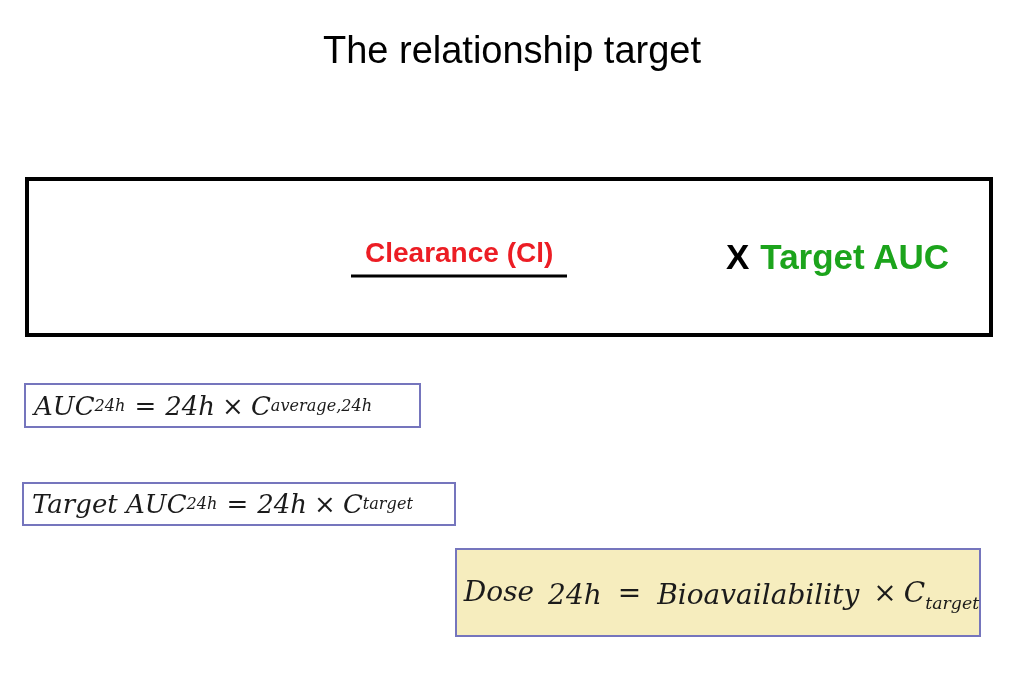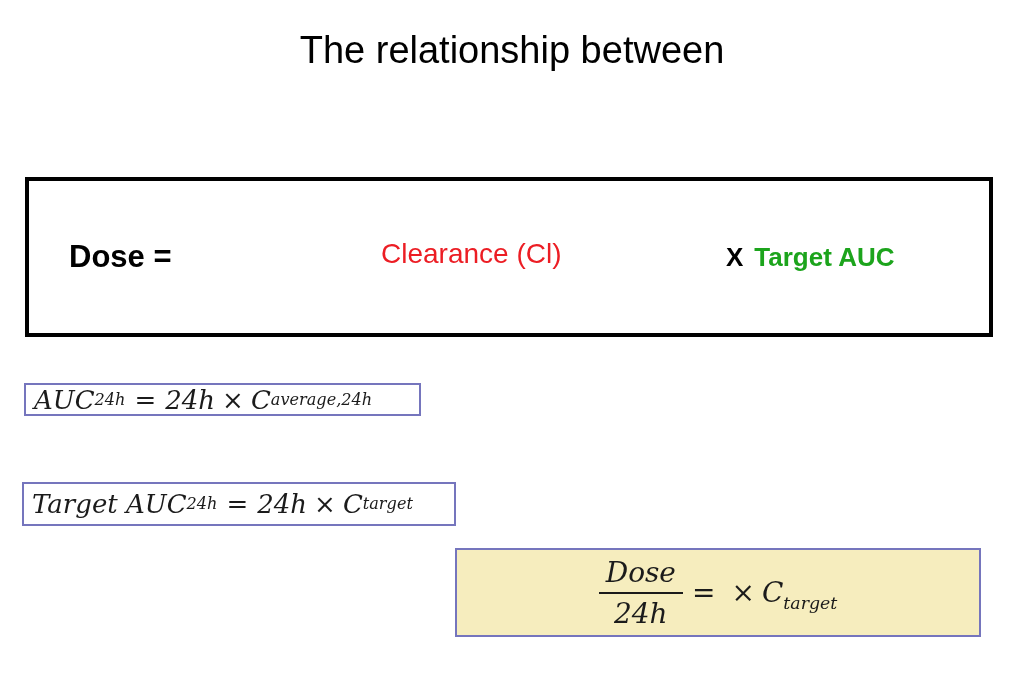--- a/index.html
+++ b/index.html
@@ -42,40 +42,40 @@
     left: 40px;
     top: 50%;
     transform: translateY(-50%);
     font-size: 31px;
     font-weight: 700;
     color: #000000;
     white-space: nowrap;
   }
   .main-frac {
     position: absolute;
-    left: 338px;
+    left: 322px;
     top: 50%;
     transform: translateY(-50%);
     display: inline-flex;
-    flex-direction: row;
+    flex-direction: column;
     align-items: center;
     font-size: 28px;
-    font-weight: 400;
+    font-weight: 700;
     color: #ec1d24;
     white-space: nowrap;
   }
   .main-frac .num { padding: 0 14px 6px; }
   .main-frac .bar { align-self: stretch; height: 3px; background: #000000; }
   .main-frac .den { padding: 6px 14px 0; }
   .x-term {
     position: absolute;
     left: 697px;
     top: 50%;
     transform: translateY(-50%);
-    font-size: 26px;
+    font-size: 35px;
     font-weight: 700;
     white-space: nowrap;
   }
   .x-sign { color: #000000; margin-right: 11px; }
   .target-auc { color: #1ca41c; }
 
   
   .formula-box {
     position: absolute;
     box-sizing: border-box;
@@ -83,21 +83,21 @@
     background: #ffffff;
     display: flex;
     align-items: center;
     font-family: "DejaVu Serif", serif;
     font-style: italic;
     font-size: 26px;
     color: #1b1b1b;
     padding-left: 8px;
     white-space: nowrap;
   }
-  .formula-box.auc    { left: 24px; top: 383px; width: 397px; height: 33px; }
+  .formula-box.auc    { left: 24px; top: 383px; width: 397px; height: 45px; }
   .formula-box.target { left: 22px; top: 482px; width: 434px; height: 44px; }
 
   sub.msub {
     font-size: 0.62em;
     font-style: italic;
     line-height: 0;
     vertical-align: -0.38em;
   }
   .op { font-style: normal; margin: 0 9px; }
   .op.tight { margin: 0 7px; }
@@ -116,38 +116,36 @@
     align-items: center;
     justify-content: center;
     font-family: "DejaVu Serif", serif;
     font-style: italic;
     font-size: 28px;
     color: #1b1b1b;
     white-space: nowrap;
   }
   .sfrac {
     display: inline-flex;
-    flex-direction: column;
     align-items: center;
   }
   .sfrac .num { padding: 0 7px 3px; }
   .sfrac .bar2 { align-self: stretch; height: 2px; background: #1b1b1b; }
   .sfrac .den { padding: 3px 7px 0; }
 </style>
 </head>
 <body>
 
 <div class="slide">
 
   <div class="title">
-    <div>The relationship between</div>
+    <div>The relationship target</div>
   </div>
 
   <div class="dose-box">
-    <span class="dose-label">Dose =</span>
     <span class="main-frac">
       <span class="num">Clearance (Cl)</span>
       <span class="bar"></span>
     </span>
     <span class="x-term">
       <span class="x-sign">X</span><span class="target-auc">Target AUC</span>
     </span>
   </div>
 
   <div class="formula-box auc">
@@ -172,18 +170,19 @@
 
   <div class="yellow-box">
     <span class="sfrac">
       <span class="num">Dose</span>
       <span class="bar2"></span>
       <span class="den">24h</span>
     </span>
     <span class="op">=</span>
     <span class="sfrac">
       <span class="bar2"></span>
+      <span class="den">Bioavailability</span>
     </span>
     <span class="op tight">×</span>
     <span><span>C</span><sub class="msub">target</sub></span>
   </div>
 
 </div>
 
 </body></html>

